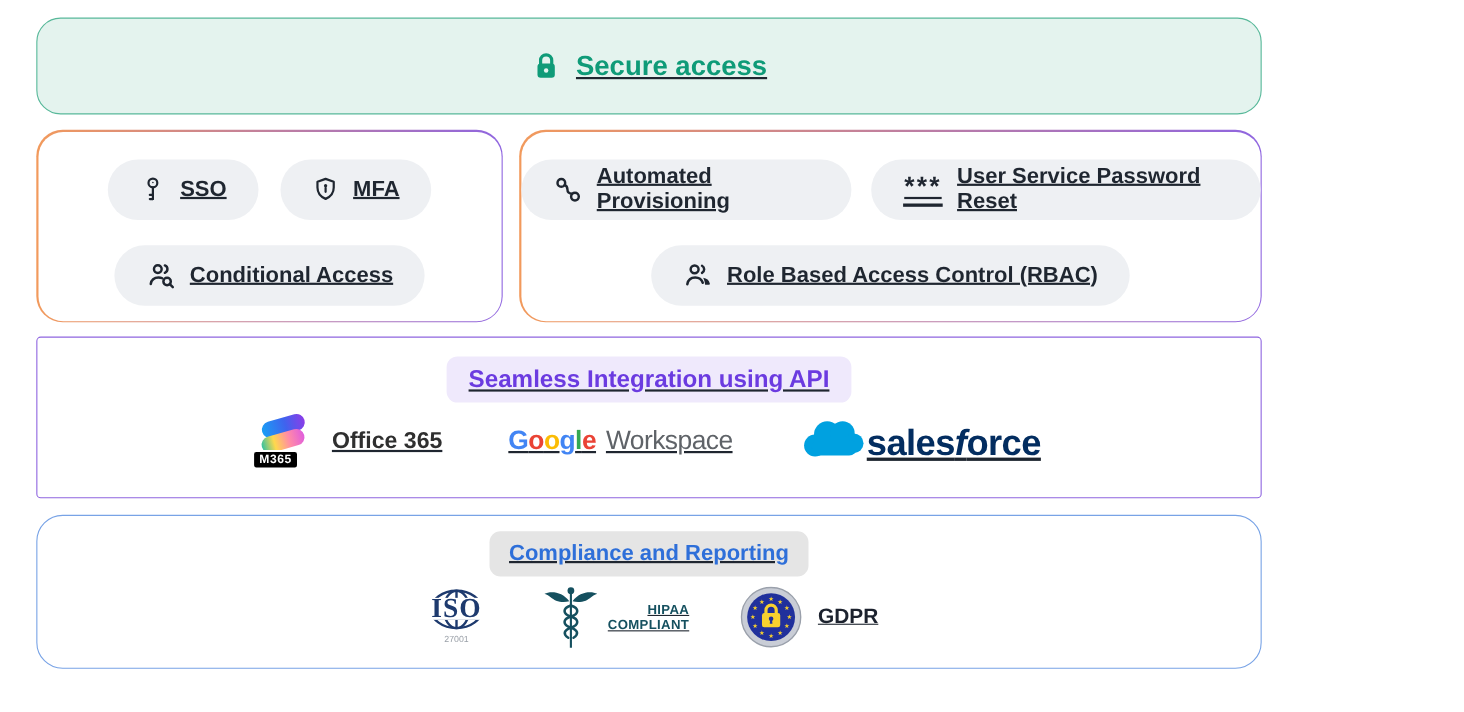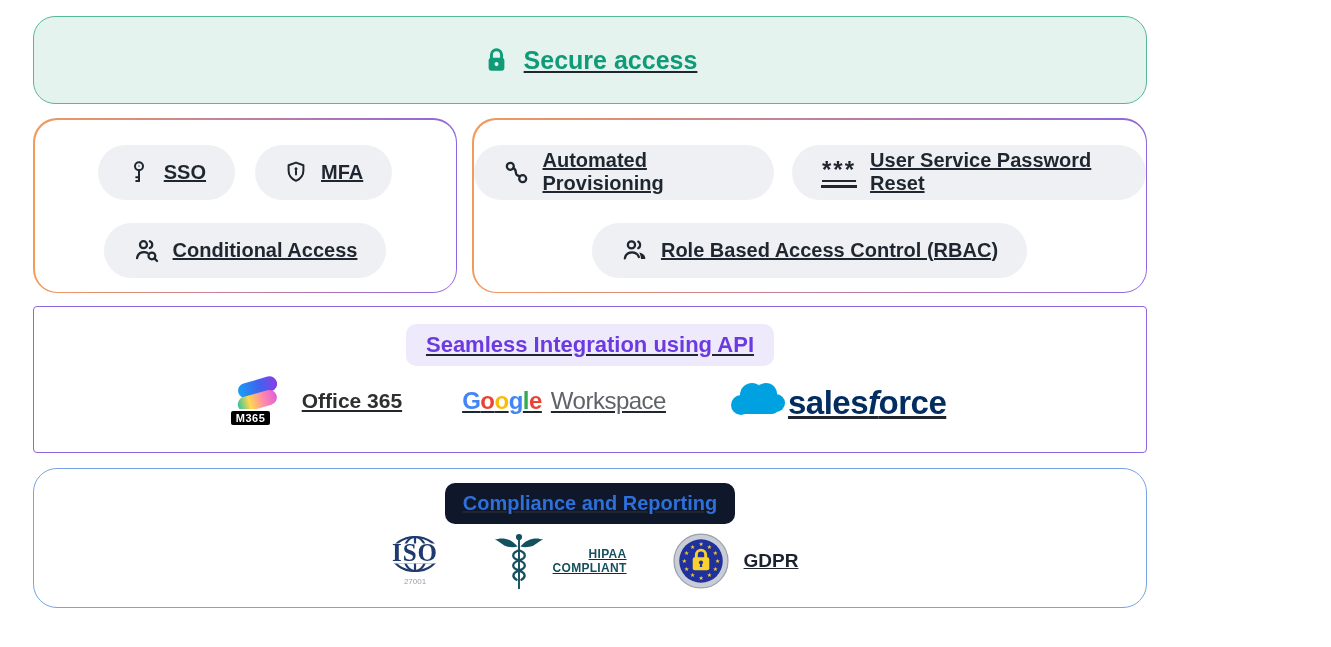--- a/index.html
+++ b/index.html
@@ -56,21 +56,21 @@
   .google .word{color:#5f6368;font-weight:400;}
   .salesforce{display:flex;align-items:flex-end;}
   .sf-text{font-size:33px;font-weight:700;color:#032d60;letter-spacing:-0.5px;}
   .sf-text .it{font-style:italic;}
   
   .box-blue{
     margin-top:15px;height:140px;border:1.5px solid #78a3e6;border-radius:24px;box-sizing:border-box;
     display:flex;flex-direction:column;align-items:center;
   }
   .badge-blue{
-    margin-top:14px;background:#0f172a;color:#2e6fd9;font-weight:bold;font-size:20px;
+    margin-top:14px;background:#e5e5e5;color:#2e6fd9;font-weight:bold;font-size:20px;
     padding:9px 18px;border-radius:10px;
   }
   .compliance-row{display:flex;align-items:center;gap:46px;margin-top:7px;}
   .citem{display:flex;align-items:center;gap:15px;text-align:right;}
   .gdpr-label{font-size:19px;font-weight:700;color:#1c222e;}
   .hipaa-label{font-size:12px;font-weight:700;color:#15505f;line-height:1.2;letter-spacing:.3px;}
 </style>
 </head>
 <body>
 

